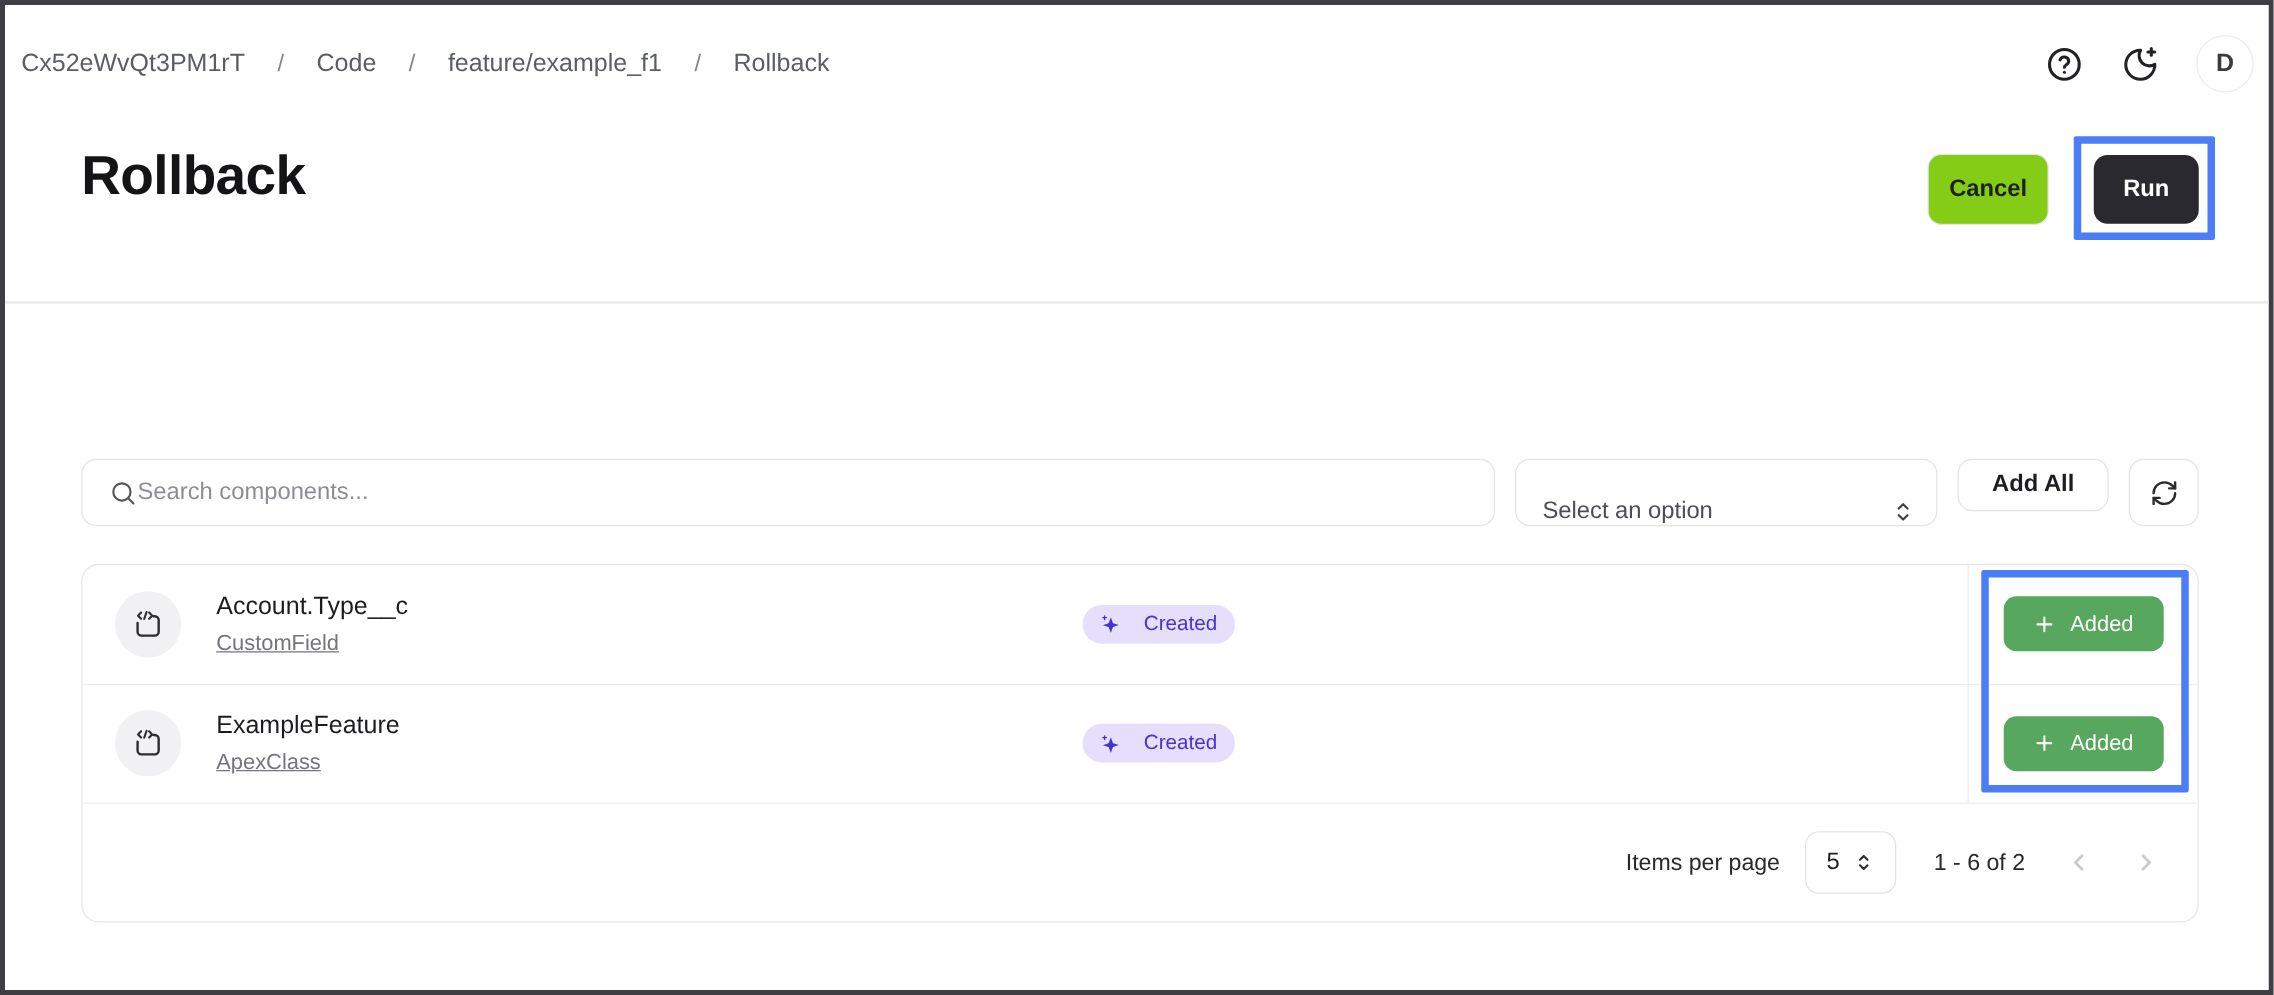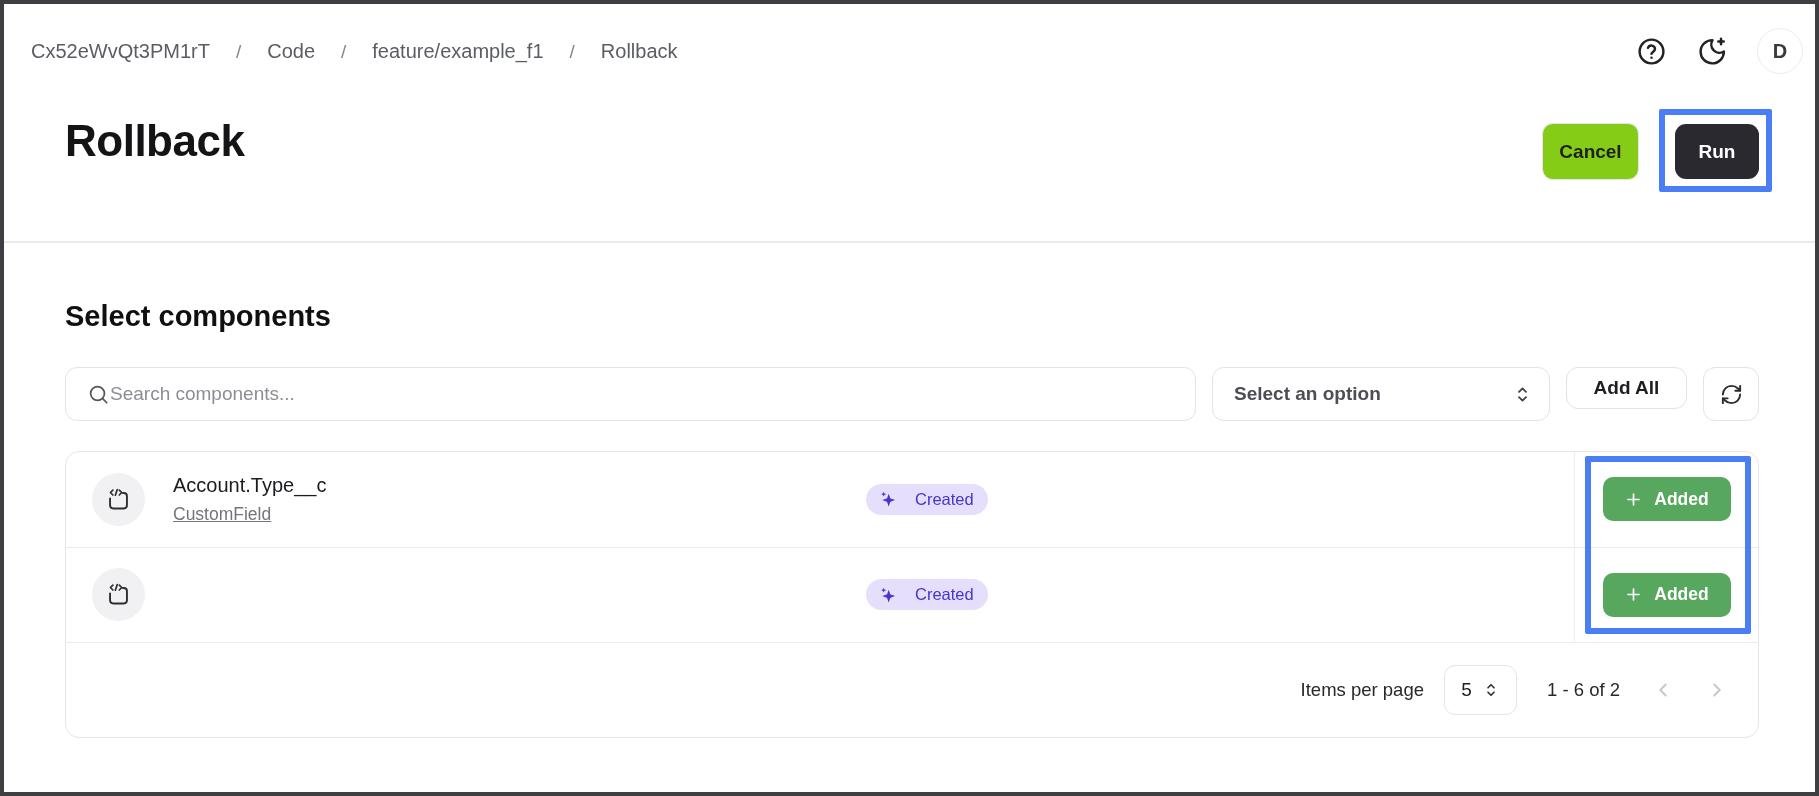--- a/index.html
+++ b/index.html
@@ -8,21 +8,21 @@
     --badge-bg:#e6dffc;
     --badge-text:#4633d0;
     --run-button-bg:#2a2930;
   }
   *{box-sizing:border-box;margin:0;padding:0;}
   html,body{width:1819px;height:796px;background:#fff;}
   body{font-family:"Liberation Sans",sans-serif;-webkit-font-smoothing:antialiased;}
   .frame{position:relative;width:1819px;height:796px;background:#fff;border:4px solid #3e3e43;overflow:hidden;}
 
   
-  .breadcrumb{position:absolute;left:27px;top:36px;display:flex;align-items:center;gap:26px;font-size:20px;color:#5a5d63;}
+  .breadcrumb{position:absolute;left:13px;top:36px;display:flex;align-items:center;gap:26px;font-size:20px;color:#5a5d63;}
   .breadcrumb .sep{color:#83868c;font-size:19px;}
   .crumb{cursor:pointer;}
   .topbar-actions{position:absolute;right:12px;top:24px;display:flex;align-items:center;gap:29px;}
   .icon-btn{width:32px;height:32px;display:flex;align-items:center;justify-content:center;color:#222226;cursor:pointer;background:none;border:none;}
   .avatar{width:46px;height:46px;border-radius:50%;border:1.5px solid #ececef;display:flex;align-items:center;justify-content:center;font-size:20px;font-weight:700;color:#3a3a40;cursor:pointer;background:#fff;}
 
   
   .page-title{position:absolute;left:61px;top:112px;font-size:44px;font-weight:700;letter-spacing:-.5px;color:#141417;}
   .btn{display:flex;align-items:center;justify-content:center;border-radius:11px;font-size:19px;font-weight:700;cursor:pointer;border:none;}
   .cancel-btn{position:absolute;left:1538px;top:119px;width:97px;height:57px;background:#84cc16;border:1.5px solid #e4e4e8;color:#1f1f24;}
@@ -33,35 +33,35 @@
 
   .header-divider{position:absolute;left:0;top:237px;width:100%;height:2px;background:#eaeaec;}
 
   .section-heading{position:absolute;left:61px;top:296px;font-size:29px;font-weight:700;color:#101013;}
 
   
   .toolbar{position:absolute;left:61px;top:363px;width:1694px;height:54px;display:flex;gap:16px;}
   .search-box{flex:1;display:flex;align-items:center;padding:0 18px 0 21px;border:1.5px solid #e3e3e7;border-radius:12px;background:#fff;color:#55555c;}
   .search-box input{flex:1;border:none;outline:none;font-size:19px;font-family:inherit;color:#2a2a2f;background:transparent;}
   .search-box input::placeholder{color:#8d8d95;}
-  .select-box{width:338px;display:flex;align-items:center;justify-content:space-between;padding:0 16px 0 21px;border:1.5px solid #e3e3e7;border-radius:12px;background:#fff;font-size:19px;color:#4d4d55;cursor:pointer;font-weight:bold;}
+  .select-box{width:338px;display:flex;align-items:flex-end;justify-content:space-between;padding:0 16px 0 21px;border:1.5px solid #e3e3e7;border-radius:12px;background:#fff;font-size:19px;color:#4d4d55;cursor:pointer;}
   .addall-btn{width:121px;height:42px;background:#fff;border:1.5px solid #e3e3e7;color:#1d1d22;border-radius:12px;}
   .refresh-btn{width:56px;height:54px;background:#fff;border:1.5px solid #e3e3e7;border-radius:12px;display:flex;align-items:center;justify-content:center;color:#2b2b30;cursor:pointer;}
 
   
   .card{position:absolute;left:61px;top:447px;width:1694px;height:287px;border:1.5px solid #e6e6e9;border-radius:14px;background:#fff;overflow:hidden;}
   .c-row{display:flex;height:95.5px;border-bottom:1.5px solid #ededf0;align-items:stretch;}
   .cell-main{width:800px;display:flex;align-items:center;gap:28px;padding-left:26px;}
   .row-avatar{width:53px;height:53px;border-radius:50%;background:#f1f1f3;display:flex;align-items:center;justify-content:center;color:#2c2c32;flex:none;}
   .row-name{font-size:20px;color:#1b1b20;margin-bottom:7px;}
   .row-type{font-size:17.5px;color:#74747c;text-decoration:underline;}
   .cell-badge{flex:1;display:flex;align-items:center;}
   .badge{display:inline-flex;align-items:center;gap:19px;height:31px;padding:0 14px;border-radius:16px;background:var(--badge-bg);color:var(--badge-text);font-size:16.5px;}
   .cell-action{width:184px;border-left:1.5px solid #ededf0;display:flex;align-items:center;justify-content:center;}
-  .added-btn{width:128px;height:44px;border-radius:10px;background:var(--added-green);color:#fff;font-size:17.5px;font-weight:700;gap:11px;}
+  .added-btn{width:128px;height:44px;border-radius:10px;background:var(--added-green);color:#fff;font-size:17.5px;font-weight:400;gap:11px;}
 
   
   .card-footer{height:94px;display:flex;align-items:center;justify-content:flex-end;padding-right:24px;gap:20px;font-size:18.5px;color:#28282d;}
   .pagesize-box{width:73px;height:50px;border:1.5px solid #e4e4e8;border-radius:11px;display:flex;align-items:center;justify-content:center;gap:10px;font-size:19px;color:#202025;cursor:pointer;background:#fff;}
   .range-text{margin:0 6px 0 10px;}
   .page-nav{width:34px;height:34px;display:flex;align-items:center;justify-content:center;color:#c9c9cf;background:none;border:none;cursor:pointer;}
   svg{display:block;}
 </style>
 </head>
 <body>
@@ -102,21 +102,20 @@
     </div>
   </div>
 
   <h1 class="page-title">Rollback</h1>
   <button class="btn cancel-btn">Cancel</button>
   <button class="btn run-btn">Run</button>
   <div class="annotation run-annotation"></div>
 
   <div class="header-divider"></div>
 
-  <h2 class="section-heading">Select components</h2>
 
   <div class="toolbar">
     <div class="search-box">
       <span>
         <svg width="23" height="23" viewBox="0 0 24 24" fill="none" stroke="currentColor" stroke-width="1.8" stroke-linecap="round">
           <circle cx="11" cy="11" r="7.2"></circle>
             <path d="M16.4 16.4 20.6 20.6"></path>
         </svg>
       </span>
       <input type="text" placeholder="Search components..." style="">
@@ -191,20 +190,24 @@
     <div class="c-row">
       <div class="cell-main">
         <div class="row-avatar">
           <svg width="27" height="27" viewBox="0 0 24 24" fill="none" stroke="currentColor" stroke-width="1.7" stroke-linecap="round" stroke-linejoin="round">
             <path d="M4.5 11v6.2a2.8 2.8 0 0 0 2.8 2.8h9.4a2.8 2.8 0 0 0 2.8-2.8V9a2.8 2.8 0 0 0-2.8-2.8h-.8"></path>
             <path d="m7 3.6-2.2 2.2L7 8" stroke-width="1.5"></path>
             <path d="m10.9 3.2-1.7 5" stroke-width="1.5"></path>
             <path d="m12.7 3.6 2.2 2.2-2.2 2.2" stroke-width="1.5"></path>
           </svg>
         </div>
+        <div>
+          <div class="row-name">ExampleFeature</div>
+          <div class="row-type">ApexClass</div>
+        </div>
       </div>
       <div class="cell-badge">
         <span class="badge">
           <span>
             <svg width="16" height="16" viewBox="0 0 24 24" fill="currentColor" stroke="currentColor" stroke-width="1.6" stroke-linecap="round">
               <path d="M13 6.5l1.6 4.6a1.5 1.5 0 0 0 .93.93l4.6 1.6-4.6 1.6a1.5 1.5 0 0 0-.93.93L13 20.8l-1.6-4.6a1.5 1.5 0 0 0-.93-.93l-4.6-1.6 4.6-1.6a1.5 1.5 0 0 0 .93-.93z"></path>
               <path d="M5.5 2.5v4.4" fill="none"></path>
                 <path d="M3.3 4.7h4.4" fill="none"></path>
             </svg>
           </span>

